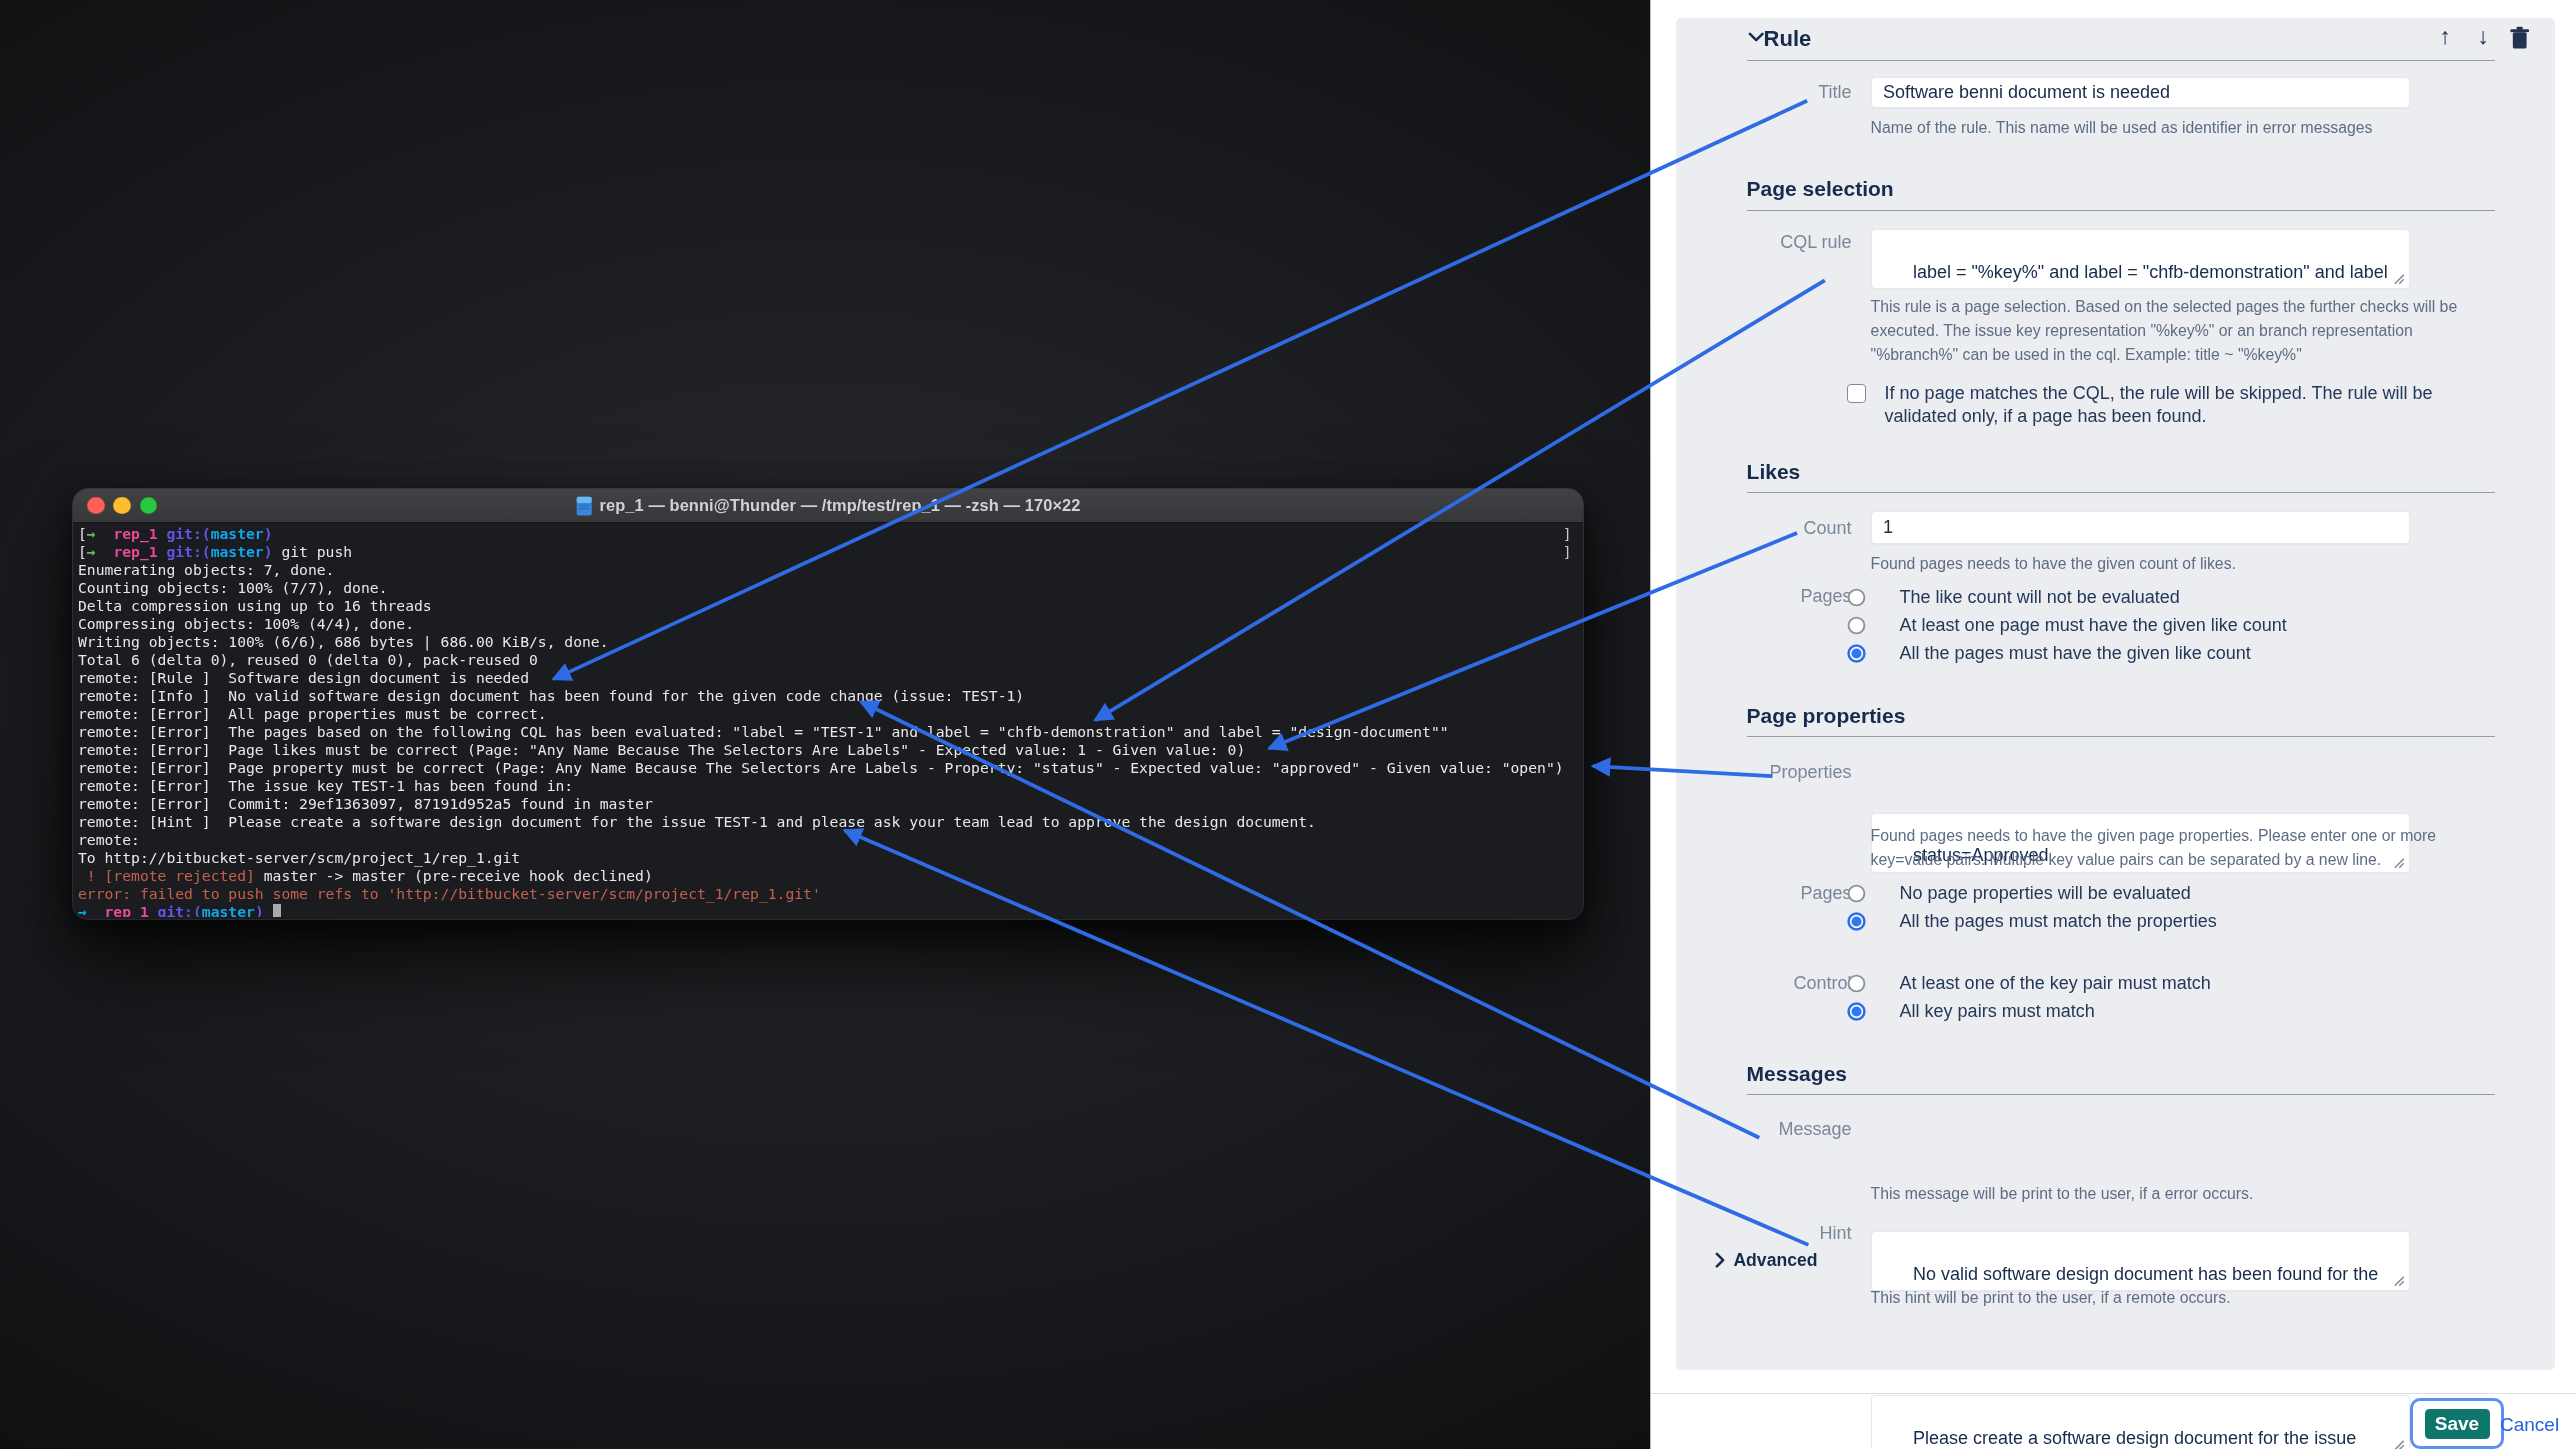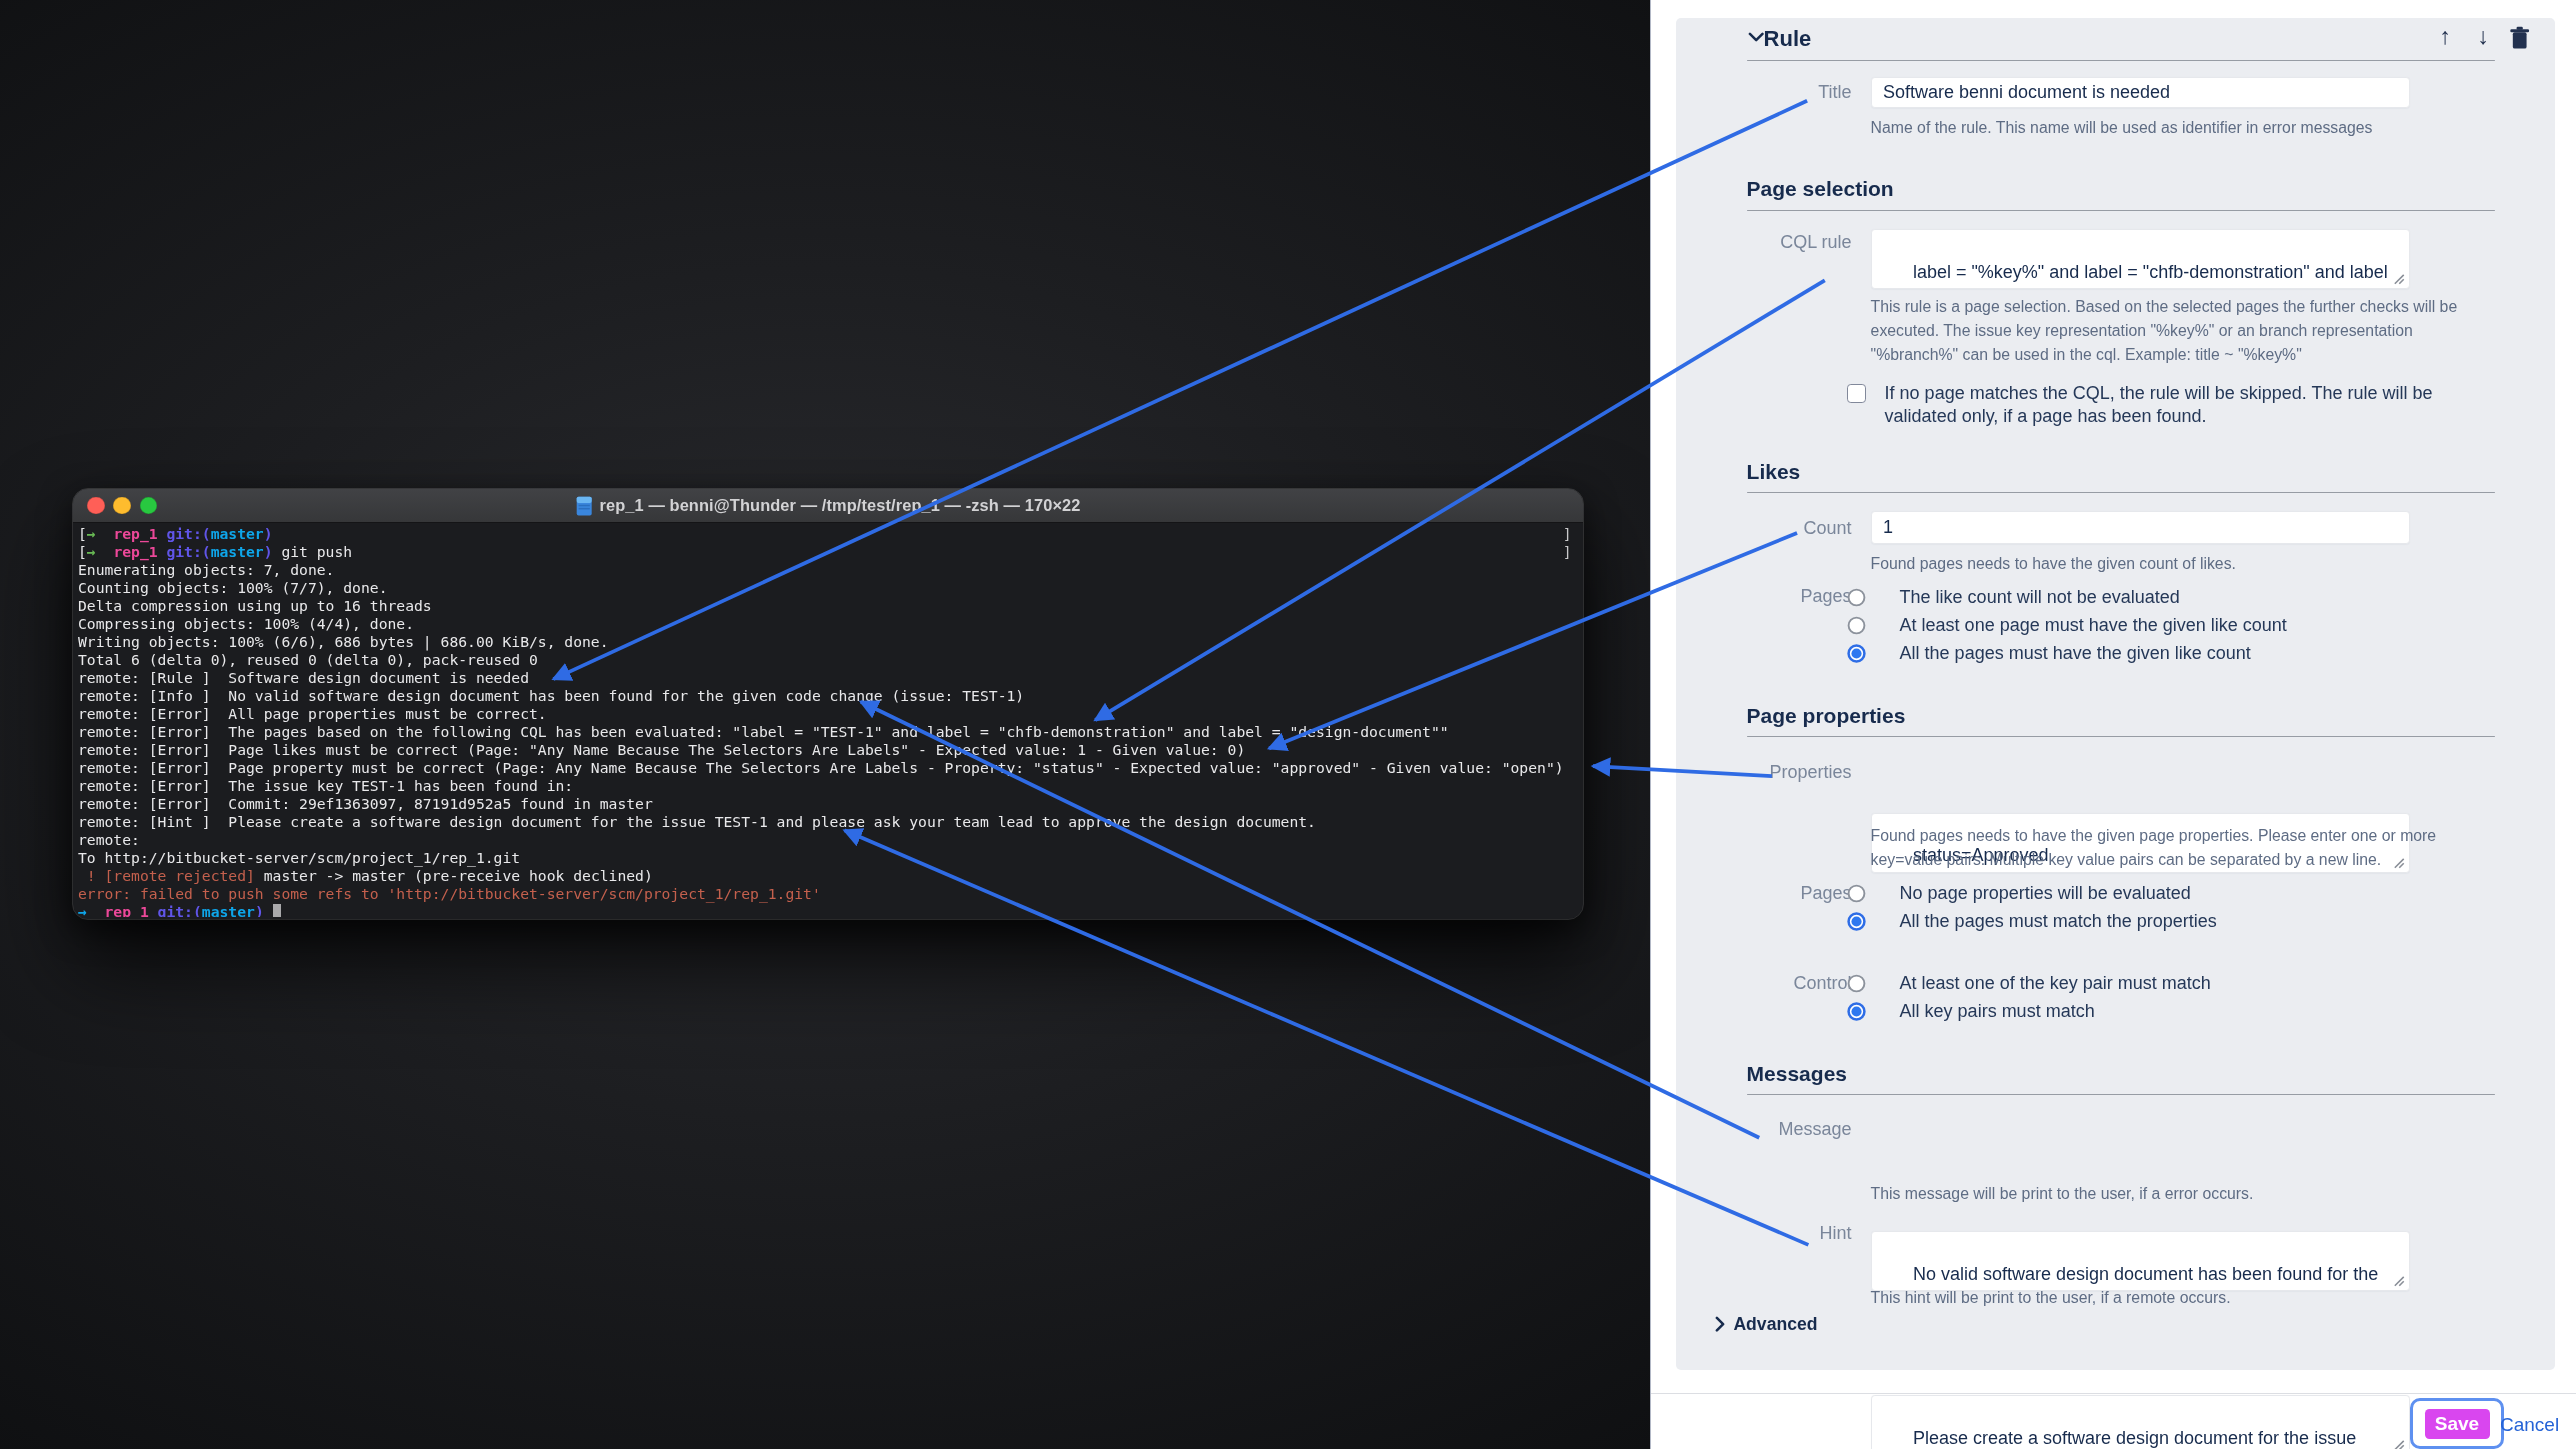--- a/index.html
+++ b/index.html
@@ -68,21 +68,21 @@
   .advanced{position:absolute;display:flex;align-items:center;gap:8.8px;}
   .advanced span{font-size:17.6px;font-weight:600;color:#172b4d;}
   
   .foot-divider{position:absolute;left:0;top:1393px;width:100%;height:1.3px;background:#dcdee3;}
   .save-ring{
     position:absolute;left:759px;top:1398px;width:88px;height:45px;
     border:3.8px solid #5e90f0;border-radius:10px;background:#fff;
     display:flex;align-items:center;justify-content:center;
   }
   .save-btn{
-    width:65px;height:30px;background:#d946ef;border:none;border-radius:4.4px;
+    width:65px;height:30px;background:#0f766e;border:none;border-radius:4.4px;
     color:#fff;font-size:19px;font-weight:700;font-family:"Liberation Sans",sans-serif;
     display:flex;align-items:center;justify-content:center;cursor:pointer;
   }
   .cancel-link{position:absolute;left:849px;top:1414px;font-size:19px;color:#2563d6;cursor:pointer;}
   
   .overlay{position:absolute;left:0;top:0;width:2576px;height:1449px;pointer-events:none;z-index:50;}
 </style>
 </head>
 <body>
 
@@ -227,21 +227,21 @@
     <div class="helper" style="top:1164px;width:605px">This message will be print to the user, if a error occurs.</div>
     <div class="flabel" style="top:1205px">Hint</div>
     <div class="field tarea" style="top:1197px">
       <span>Please create a software design document for the issue %key% and please ask your team lead to approve the design document.</span>
       <svg class="grip" width="14" height="14" viewBox="0 0 22 22">
         <path d="M6 20 L20 6 M13 20 L20 13" stroke="#8a8f98" stroke-width="2.5" fill="none"></path>
       </svg>
     </div>
     <div class="helper" style="top:1268px;width:605px">This hint will be print to the user, if a remote occurs.</div>
 
-    <div class="advanced" style="left:39px;top:1296px">
+    <div class="advanced" style="left:39px;top:1232px">
       <svg width="10" height="16.4" viewBox="0 0 16 26">
         <path d="M3 3 L13 13 L3 23" fill="none" stroke="#172b4d" stroke-width="4" stroke-linecap="round" stroke-linejoin="round"></path>
       </svg>
       <span>Advanced</span>
     </div>
   </div>
 
   <div class="foot-divider"></div>
   <div class="save-ring">
     <button class="save-btn">Save</button>

